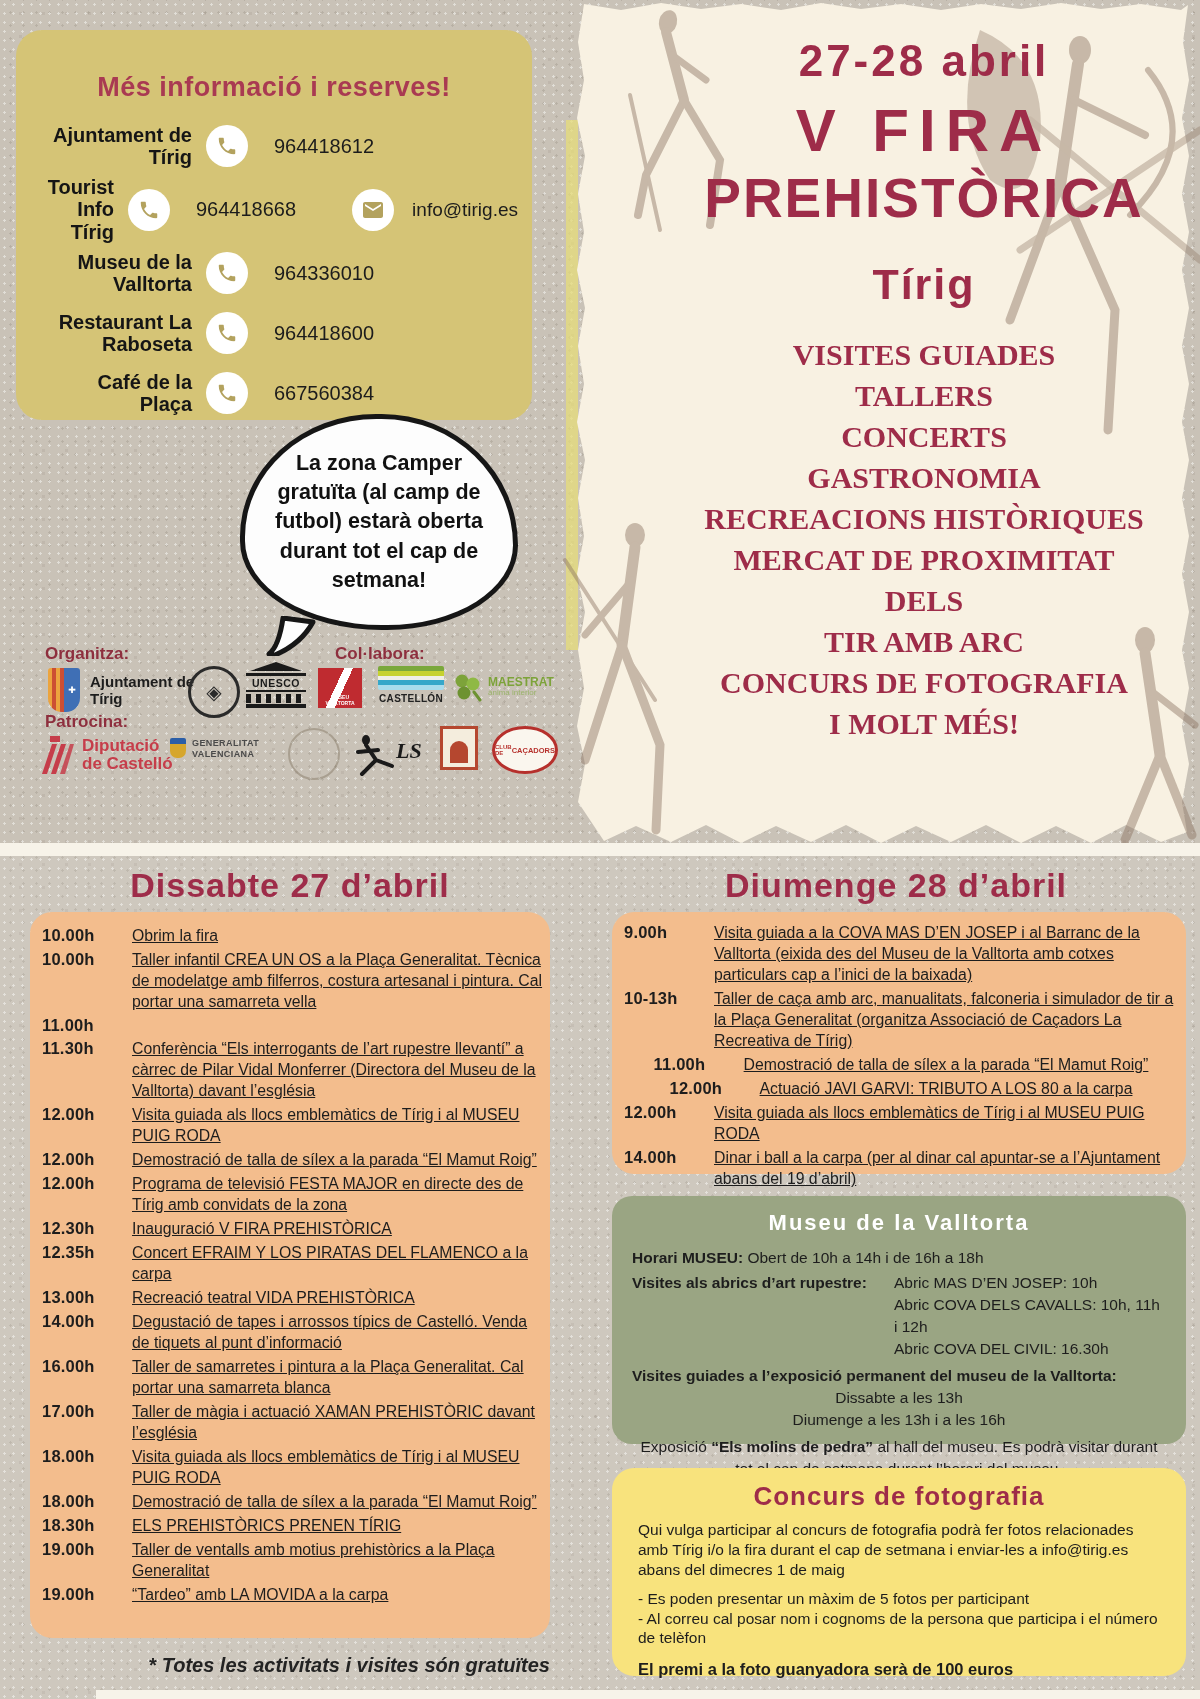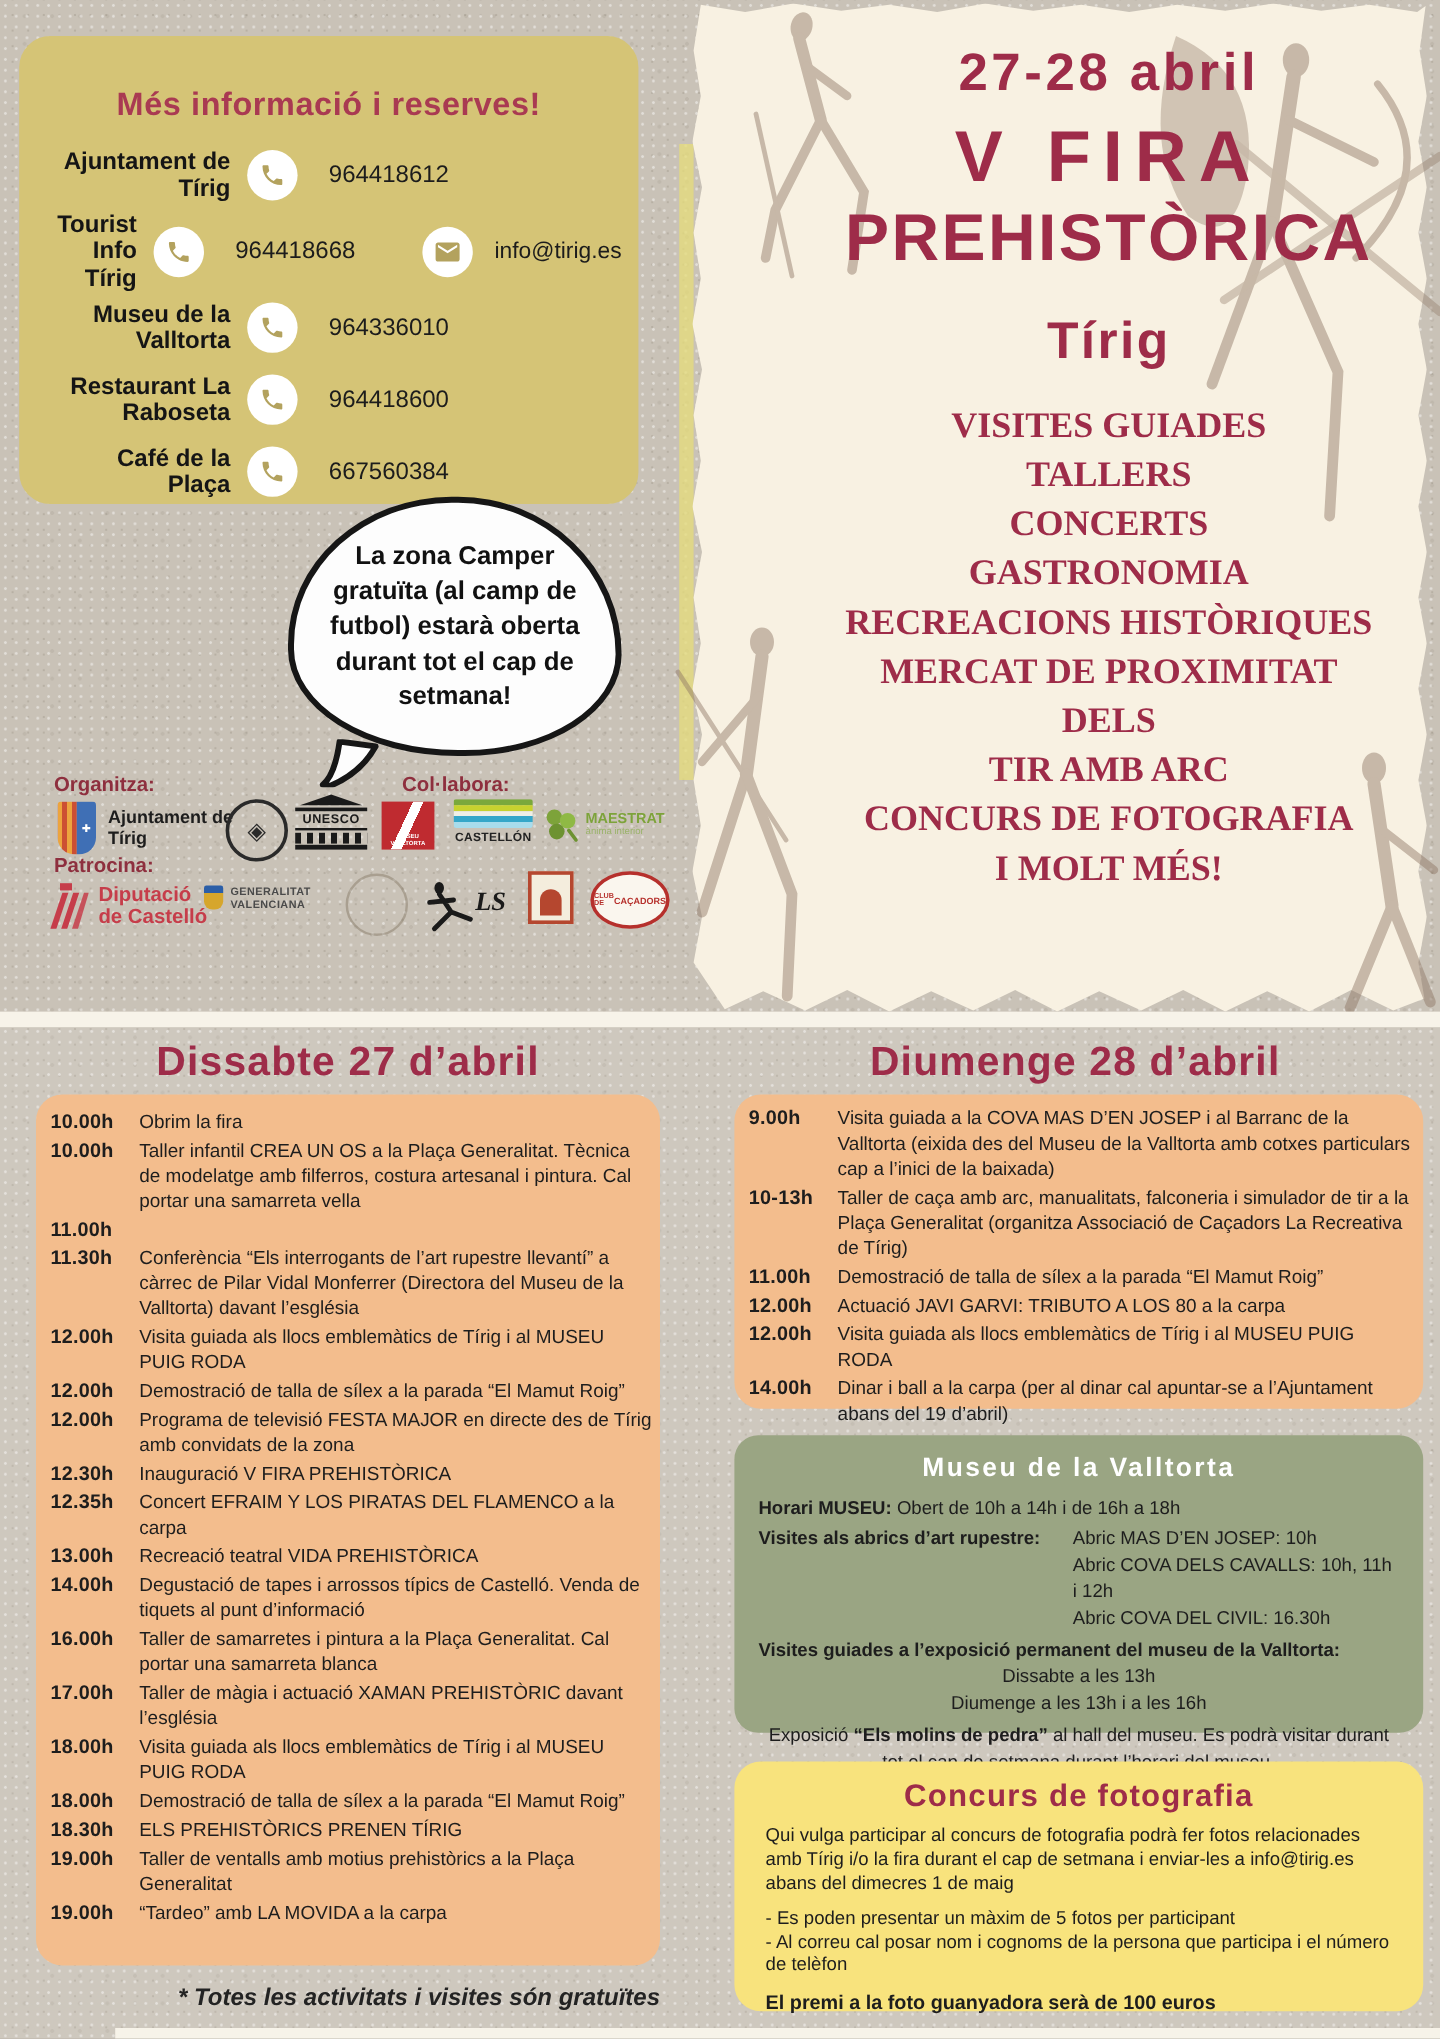--- a/index.html
+++ b/index.html
@@ -85,24 +85,24 @@
   .cac-fig{width:14px;height:10px;background:#b6302c;clip-path:polygon(50% 0,65% 40%,100% 55%,60% 60%,75% 100%,45% 65%,15% 95%,35% 55%,0 45%,40% 38%);}
 
   
   .divider{left:0;top:843px;width:1200px;height:13px;background:#f7f3e9;}
   .bottom-tint{left:0;top:856px;width:1200px;height:843px;background:rgba(255,255,255,.10);}
   .col-heading{font-size:34px;font-weight:800;color:var(--accent,#9e2c49);text-align:center;letter-spacing:1px;}
   .sat-heading{left:0;top:866px;width:580px;}
   .sun-heading{left:600px;top:866px;width:592px;}
   .schedule-box{background:var(--orange,#f3bd8d);border-radius:22px;box-sizing:border-box;display:flex;flex-direction:column;gap:3px;}
   .sat-box{left:30px;top:912px;width:520px;height:726px;padding:13px 6px 10px 12px;}
-  .sun-box{left:612px;top:912px;width:574px;height:262px;padding:10px 8px 8px 12px;}
+  .sun-box{left:612px;top:912px;width:574px;height:262px;padding:10px 8px 8px 12px;align-items:center;}
   .event{display:flex;align-items:flex-start;}
   .event-time{width:66px;flex:0 0 auto;font-weight:800;font-size:16.5px;letter-spacing:.2px;padding-top:1px;}
-  .event-desc{flex:1;font-size:15.8px;line-height:21px;color:#1d1d1d;margin-left:8px;}
+  .event-desc{flex:1;font-size:15.8px;line-height:21px;color:#1d1d1d;margin-left:24px;text-decoration:underline;}
   .footnote{left:26px;top:1654px;width:524px;text-align:right;font-style:italic;font-weight:700;font-size:20px;color:#232323;}
 
   .museum-box{left:612px;top:1196px;width:574px;height:248px;border-radius:20px;background:var(--green,#9aa583);box-sizing:border-box;padding:12px 20px;font-size:15.5px;line-height:1.4;}
   .museum-title{text-align:center;color:#fff;font-weight:800;font-size:22px;letter-spacing:2px;margin-bottom:8px;}
   .m-row{margin-top:2px;}
   .m-bold{font-weight:800;}
   .m-abrics{display:flex;margin-top:4px;}
   .m-abrics-label{font-weight:800;width:262px;flex:0 0 auto;}
   .m-center{text-align:center;}
   .m-glabel{font-weight:800;margin-top:6px;}

